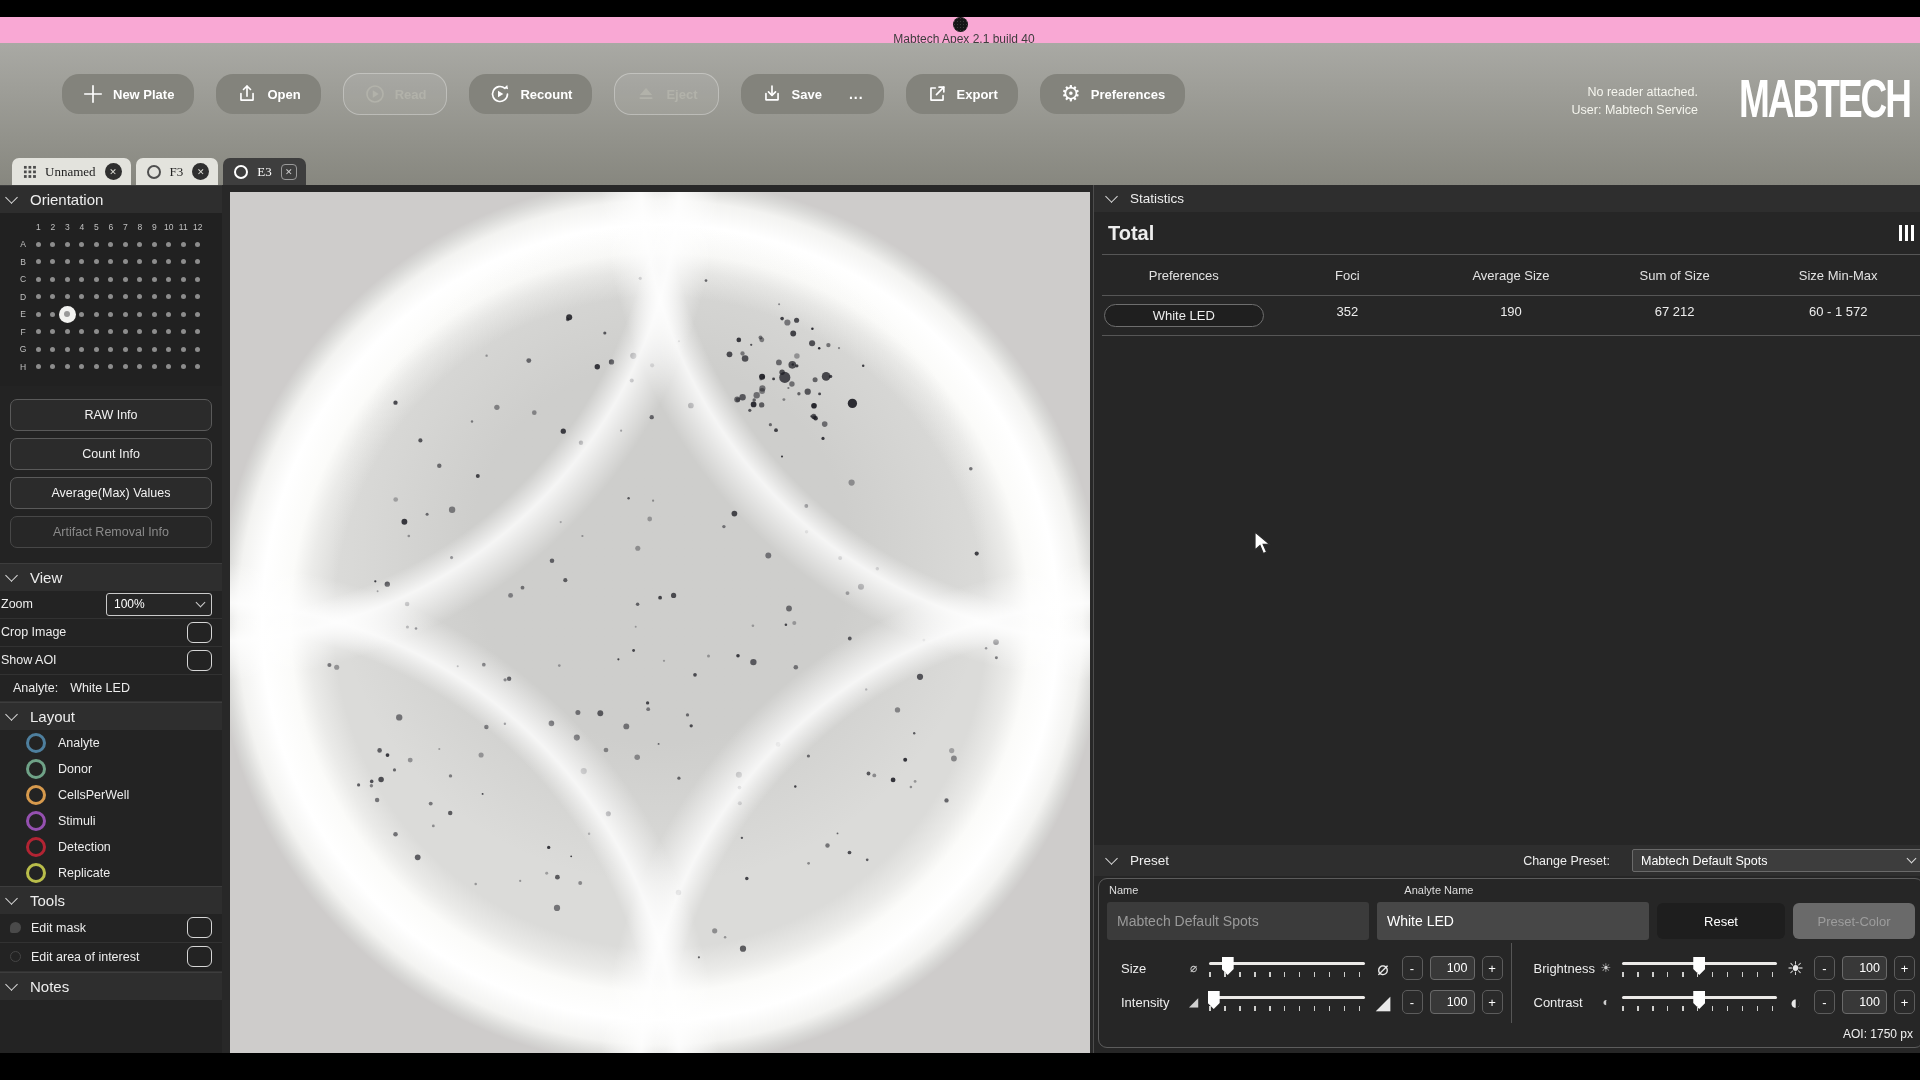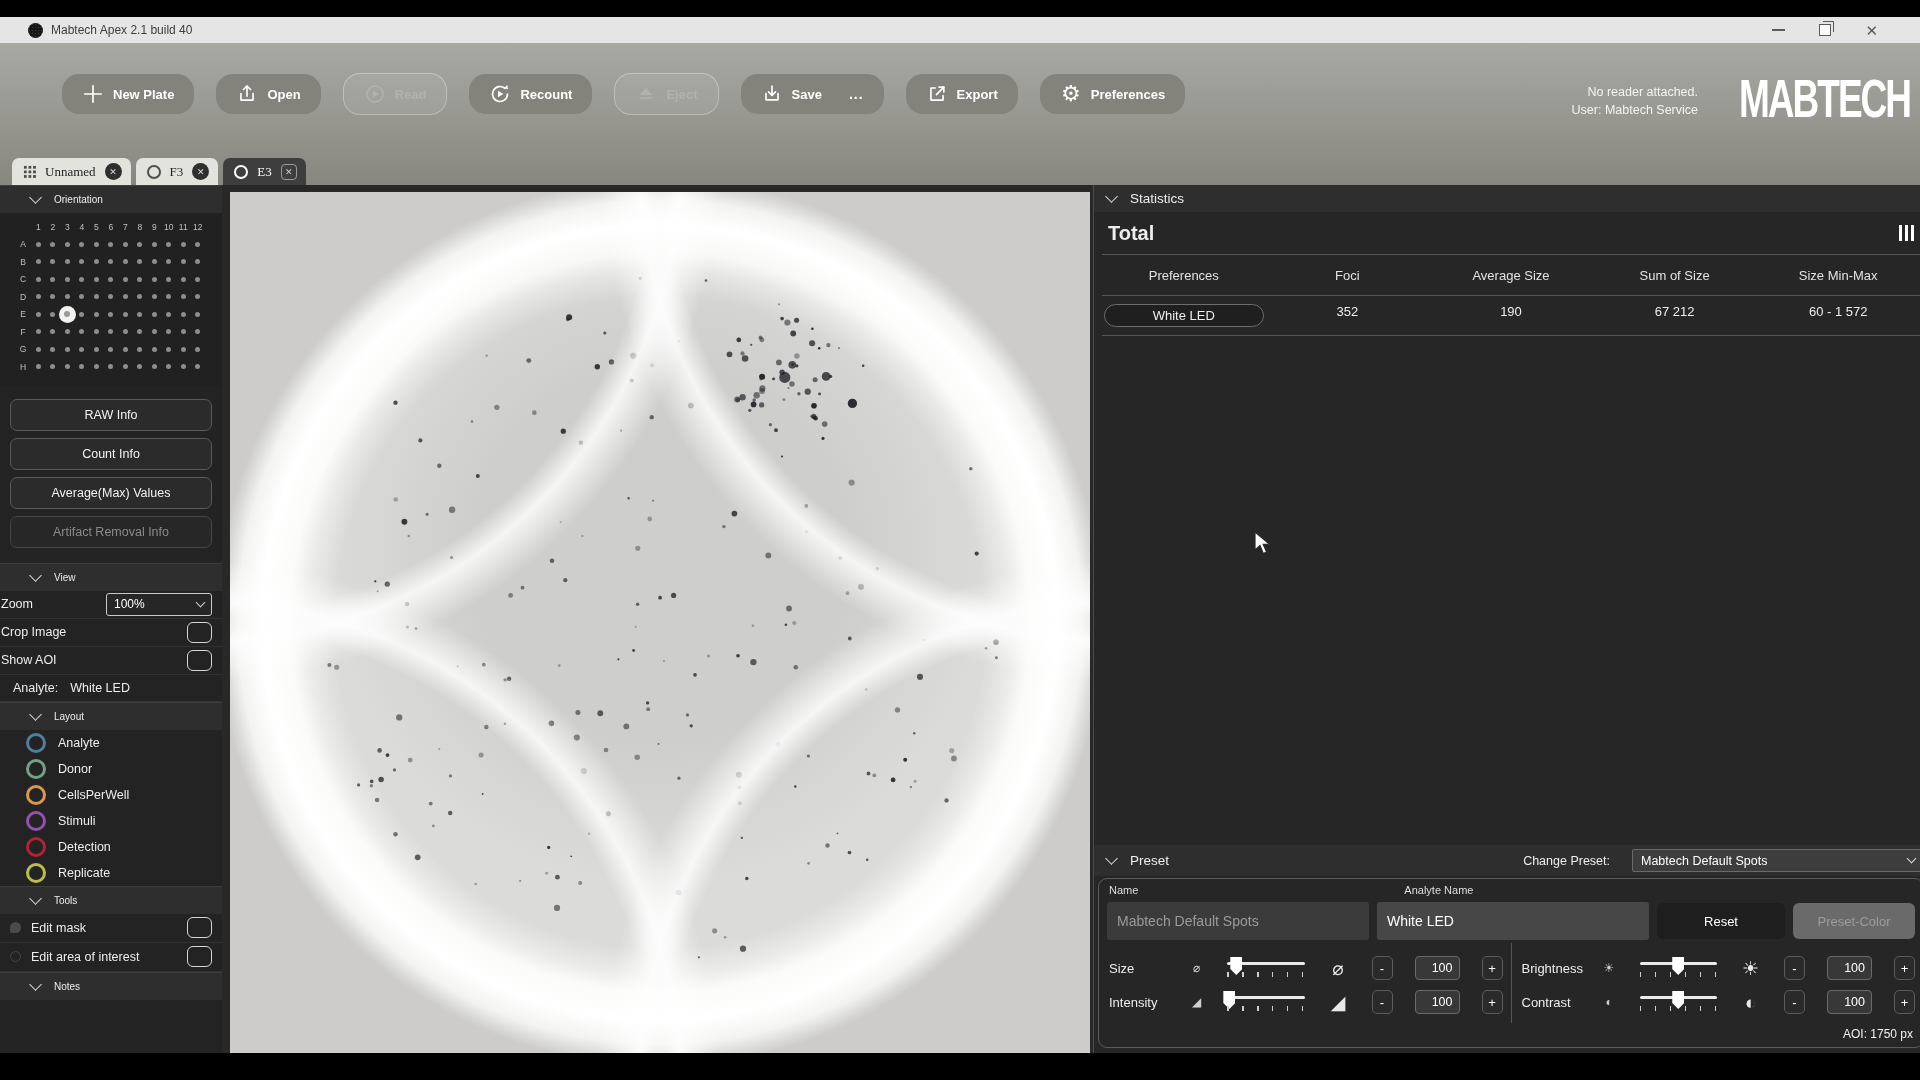--- a/index.html
+++ b/index.html
@@ -1,22 +1,22 @@
 <!DOCTYPE html>
 <html><head>
 <meta charset="utf-8">
 <style>
   html,body{margin:0;padding:0;background:#000;}
   body{width:1920px;height:1080px;overflow:hidden;font-family:"Liberation Sans",sans-serif;
        -webkit-font-smoothing:antialiased;}
   .app{position:relative;width:1920px;height:1080px;background:#000;}
 
   
-  .titlebar{position:absolute;top:17px;left:0;right:0;height:26px;background:#e5e5e5;
-            display:flex;align-items:center;padding:0 28px;box-sizing:border-box;}
+  .titlebar{position:absolute;top:17px;left:0;right:0;height:26px;background:#f9a8d4;
+            display:flex;align-items:center;padding:0 4px;box-sizing:border-box;flex-direction:column;}
   .appicon{width:15px;height:15px;border-radius:50%;background:#161616;
            background-image:radial-gradient(circle,#3b3b3b .8px,transparent 1px);
            background-size:3px 3px;flex:0 0 auto;}
   .apptitle{margin-left:8px;font-size:12px;color:#3d3d3d;}
   .wctrls{margin-left:auto;display:flex;align-items:center;gap:34px;margin-right:14px;}
   .wmin{width:13px;height:2px;background:#5a5a5a;}
   .wrest{width:10px;height:10px;border:1.4px solid #5a5a5a;position:relative;background:#fbfaf4;}
   .wrest::before{content:'';position:absolute;left:2.2px;top:-4.4px;width:10px;height:10px;
                  border:1.4px solid #5a5a5a;border-left:none;border-bottom:none;}
   .wclose{font-size:15px;color:#5a5a5a;line-height:1;}
@@ -56,21 +56,21 @@
                color:#cfcfcf;width:14px;height:14px;}
 
   
   .content{position:absolute;top:185px;left:0;width:1920px;height:868px;display:flex;
            background:#282828;}
 
   
   .sidebar{width:222px;flex:0 0 auto;background:#232323;display:flex;flex-direction:column;
            color:#ededed;}
   .sec-h{height:27px;background:#2e2e2e;border-top:1px solid #3d3d3d;display:flex;
-         align-items:center;gap:14px;padding-left:31px;font-size:10px;flex:0 0 auto;}
+         align-items:center;gap:14px;padding-left:7px;font-size:15px;flex:0 0 auto;}
   .chev{display:inline-block;width:8px;height:8px;border-right:1.6px solid #dcdcdc;
         border-bottom:1.6px solid #dcdcdc;transform:rotate(45deg);margin-top:-4px;flex:0 0 auto;}
   .plate{background:#212121;padding:5px 4px 10px 2px;display:grid;
          grid-template-columns:16px repeat(12,14.5px);grid-auto-rows:17.5px;
          justify-content:center;align-items:center;justify-items:center;}
   .pcell{font-size:8.5px;color:#c0c0c0;}
   .pwell{width:14.5px;height:17.5px;display:flex;align-items:center;justify-content:center;}
   .pdot{width:5px;height:5px;border-radius:50%;background:#8d8d8d;}
   .pwell.sel{position:relative;}
   .pwell.sel::before{content:'';position:absolute;width:17px;height:17px;border-radius:50%;
@@ -146,21 +146,21 @@
           padding:0 10px;font-family:"Liberation Sans",sans-serif;box-sizing:border-box;}
   .name-in{width:262px;color:#9a9a9a;background:#3b3b3b;}
   .analyte-in{width:272px;color:#fff;background:#474747;}
   .reset-btn{width:128px;height:36px;border-radius:6px;background:#1e1e1e;color:#fff;
              font-size:13px;display:flex;align-items:center;justify-content:center;}
   .pcolor-btn{width:122px;height:36px;border-radius:6px;background:#6a6a6a;color:#9d9d9d;
               font-size:13px;display:flex;align-items:center;justify-content:center;}
   .sliders{display:flex;align-items:stretch;}
   .sgroup{flex:1;padding:8px 8px 4px 10px;}
   .sdivider{width:1px;background:#565656;}
-  .srow{display:flex;align-items:center;gap:22px;height:34px;}
+  .srow{display:flex;align-items:center;gap:7px;height:34px;margin-left:12px;}
   .slbl{width:57px;font-size:13px;flex:0 0 auto;}
   .sic{color:#e9e9e9;text-align:center;flex:0 0 auto;line-height:1;}
   .sic.s{font-size:12px;width:17px;color:#cfcfcf;}
   .sic.b{font-size:19px;width:23px;}
   .strack{flex:1;position:relative;height:22px;}
   .sline{position:absolute;left:0;right:0;top:5px;height:3px;background:#eceae8;border-radius:2px;}
   .sthumb{position:absolute;top:0;width:12px;height:18px;background:#fff;
           clip-path:polygon(0 0,100% 0,100% 66%,50% 100%,0 66%);}
   .sticks{position:absolute;left:0;right:0;top:15px;height:5px;
           background:repeating-linear-gradient(90deg,#cfcfcd 0 1.5px,transparent 1.5px 15px);}

